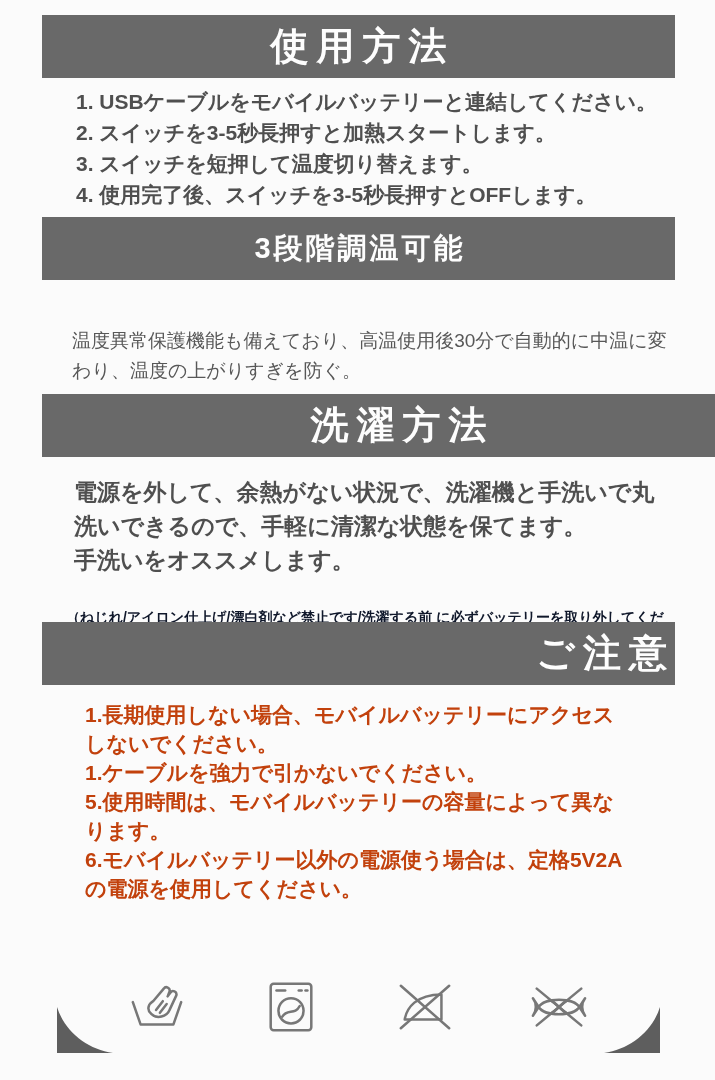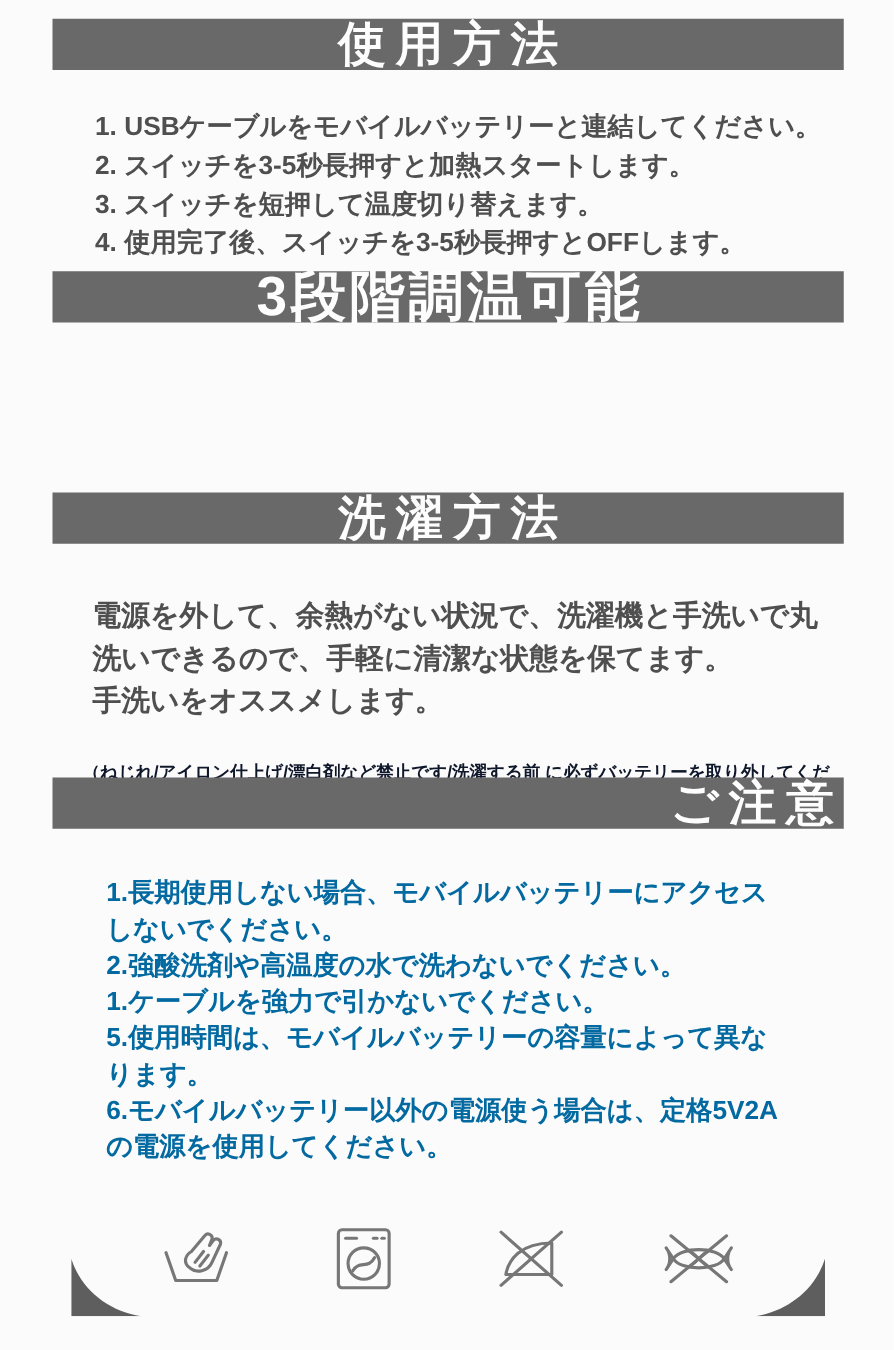--- a/index.html
+++ b/index.html
@@ -9,36 +9,36 @@
     font-family: "Liberation Sans", "DejaVu Sans", sans-serif;
     overflow: hidden;
   }
   .page {
     position: relative;
     width: 715px; height: 1080px;
     background: #fbfbfb;
   }
   .header-bar {
     position: absolute;
-    left: 42px; width: 633px; height: 41px;
+    left: 42px; width: 633px; height: 63px;
     background: #696969;
     color: #fdfdfd;
     display: flex; align-items: center; justify-content: center;
     font-weight: bold;
   }
   .header-title {
     font-size: 38px;
     letter-spacing: 8px;
     text-indent: 8px; 
     white-space: nowrap;
   }
-  .header-title.tight { letter-spacing: 3px; text-indent: 3px; font-size: 44px; }
+  .header-title.tight { letter-spacing: 3px; text-indent: 3px; font-size: 29px; }
   .bar-usage   { top: 15px; }
   .bar-temp    { top: 217px; }
-  .bar-wash    { top: 394px; }
+  .bar-wash    { top: 394px; padding-left: 40px; }
   .bar-caution { top: 622px; justify-content: flex-end; }
 
   .usage-list {
     position: absolute;
     top: 86px; left: 76px; width: 600px;
     font-size: 21px; line-height: 31px;
     color: #4f4f4f; font-weight: 600;
   }
   .temp-levels {
     position: absolute;
@@ -62,21 +62,21 @@
   .wash-note {
     position: absolute;
     top: 566px; left: 66px; width: 606px;
     font-size: 14px; line-height: 24px;
     color: #0f172a; font-weight: 600; margin-top: 39px;
   }
   .caution-list {
     position: absolute;
     top: 700px; left: 85px; width: 548px;
     font-size: 21px; line-height: 29px;
-    color: #0369a1; font-weight: 600;
+    color: #c2410c; font-weight: 600;
   }
   .care-icons {
     position: absolute;
     top: 976px; left: 128px; width: 460px; height: 62px;
     display: flex; justify-content: space-between; align-items: center;
   }
   .care-icon { width: 58px; height: 58px; }
   .care-icon svg { width: 100%; height: 100%; }
   .corner {
     position: absolute; width: 56px; height: 46px;
@@ -96,36 +96,36 @@
   <div class="usage-list">
     <div>1. USBケーブルをモバイルバッテリーと連結してください。</div>
     <div>2. スイッチを3-5秒長押すと加熱スタートします。</div>
     <div>3. スイッチを短押して温度切り替えます。</div>
     <div>4. 使用完了後、スイッチを3-5秒長押すとOFFします。</div>
   </div>
 
   <div class="header-bar bar-temp">
     <span class="header-title tight">3段階調温可能</span>
   </div>
+  <div class="temp-desc">温度異常保護機能も備えており、高温使用後30分で自動的に中温に変わり、温度の上がりすぎを防ぐ。</div>
 
   <div class="header-bar bar-wash">
     <span class="header-title">洗濯方法</span>
   </div>
   <div class="wash-body">
     <div>電源を外して、余熱がない状況で、洗濯機と手洗いで丸洗いできるので、手軽に清潔な状態を保てます。</div>
     <div>手洗いをオススメします。</div>
   </div>
   <div class="wash-note">（ねじれ/アイロン仕上げ/漂白剤など禁止です/洗濯する前 に必ずバッテリーを取り外してください）</div>
 
   <div class="header-bar bar-caution">
     <span class="header-title">ご注意</span>
   </div>
   <div class="caution-list">
     <div>1.長期使用しない場合、モバイルバッテリーにアクセスしないでください。</div>
-    <div>2.強酸洗剤や高温度の水で洗わないでください。</div>
     <div>1.ケーブルを強力で引かないでください。</div>
     <div>5.使用時間は、モバイルバッテリーの容量によって異なります。</div>
     <div>6.モバイルバッテリー以外の電源使う場合は、定格5V2Aの電源を使用してください。</div>
   </div>
 
   <div class="care-icons">
     <div class="care-icon">
       <svg viewBox="0 0 60 60" fill="none" stroke="#777777" stroke-width="2.6" stroke-linecap="round" stroke-linejoin="round">
         <path d="M5 25 L13 48 L47 48 L55 25"></path>
         <path d="M24 37 c-5 -4 -3 -10 2 -13 l11 -13 c2 -3 7 -1 6 3 l-2 5 3 -4 c2 -3 7 -1 6 3 l-7 15 c-3 7 -13 10 -19 4 z"></path>

